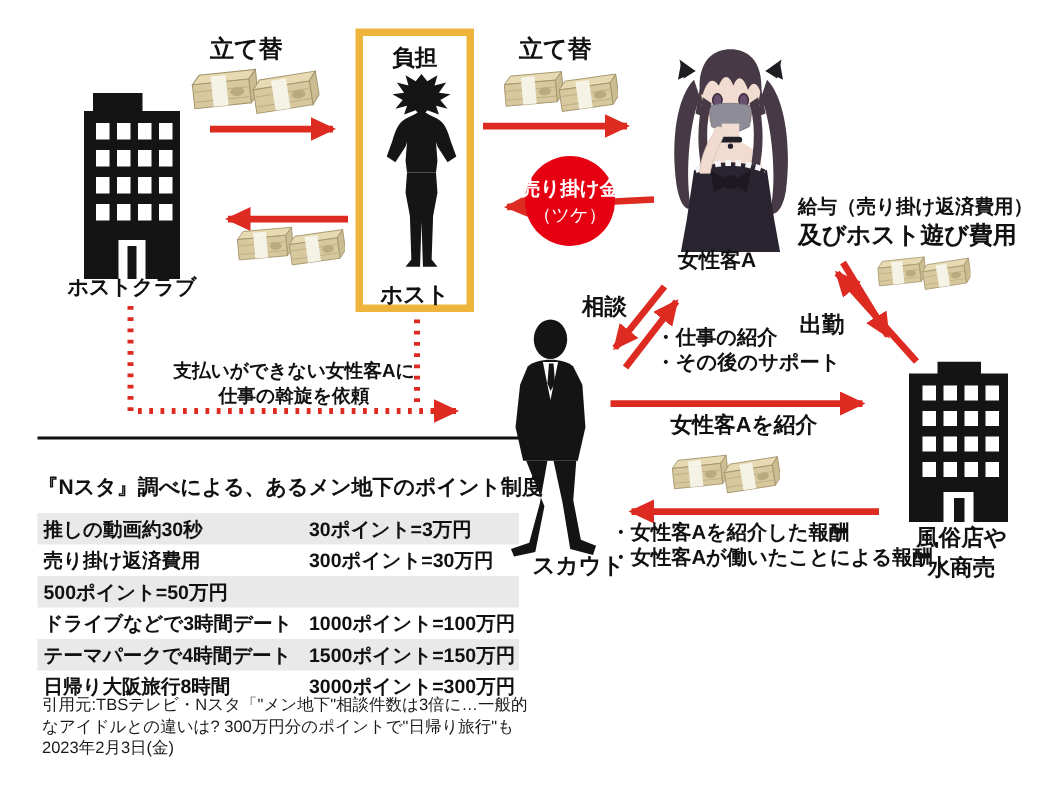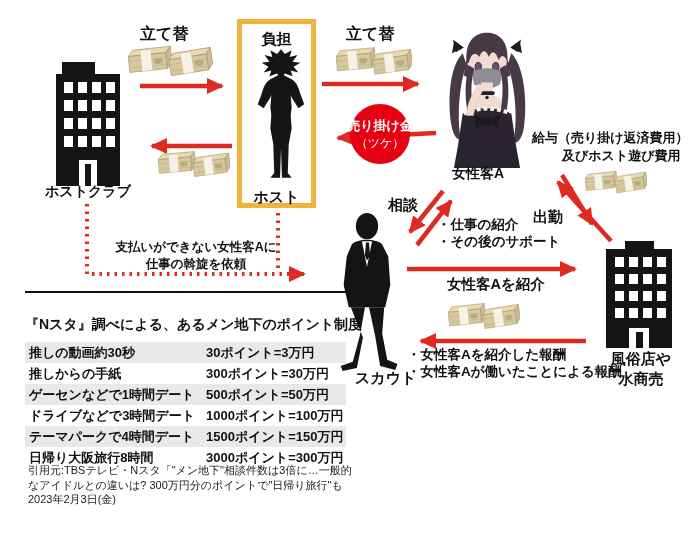--- a/index.html
+++ b/index.html
@@ -194,21 +194,21 @@
     <span class="l2">（ツケ）</span>
   </div>
 
   <div class="label" style="left:140px;top:24px;font-size:16px">立て替</div>
   <div class="label" style="left:346px;top:24px;font-size:16px">立て替</div>
   <div class="label center" style="left:34px;top:183px;width:108px;font-size:14px">ホストクラブ</div>
   <div class="label center" style="left:237px;top:30px;width:79px;font-size:15px">負担</div>
   <div class="label center" style="left:237px;top:188px;width:79px;font-size:15px">ホスト</div>
   <div class="label" style="left:452px;top:165px;font-size:14px">女性客A</div>
   <div class="label" style="left:532px;top:130px;font-size:13px">給与（売り掛け返済費用）</div>
-  <div class="label" style="left:562px;top:148px;font-size:13px">及びホスト遊び費用</div>
+  <div class="label" style="left:532px;top:148px;font-size:16px">及びホスト遊び費用</div>
   <div class="label" style="left:388px;top:196px;font-size:15px">相談</div>
   <div class="label" style="left:533px;top:208px;font-size:15px">出勤</div>
   <div class="label" style="left:437px;top:217px;font-size:13.5px">・仕事の紹介</div>
   <div class="label" style="left:437px;top:234px;font-size:13.5px">・その後のサポート</div>
   <div class="label center" style="left:108px;top:239px;width:176px;font-size:12.5px;white-space:normal;line-height:1.35">
     <span>支払いができない女性客Aに</span><br>
     <span>仕事の斡旋を依頼</span>
   </div>
   <div class="label" style="left:447px;top:276px;font-size:14.5px">女性客Aを紹介</div>
   <div class="label" style="left:355px;top:369px;font-size:15px">スカウト</div>
@@ -220,25 +220,24 @@
   </div>
 
   <div id="point-table">
     <div class="tbl-title">『Nスタ』調べによる、あるメン地下のポイント制度</div>
     <div class="rows">
       <div class="row alt">
           <span class="item">推しの動画約30秒</span>
           <span class="val">30ポイント=3万円</span>
         </div>
       <div class="row">
-          <span class="item">推しからの手紙</span>
+          <span class="item">売り掛け返済費用</span>
           <span class="val">300ポイント=30万円</span>
         </div>
       <div class="row alt">
-          <span class="item">ゲーセンなどで1時間デート</span>
           <span class="val">500ポイント=50万円</span>
         </div>
       <div class="row">
           <span class="item">ドライブなどで3時間デート</span>
           <span class="val">1000ポイント=100万円</span>
         </div>
       <div class="row alt">
           <span class="item">テーマパークで4時間デート</span>
           <span class="val">1500ポイント=150万円</span>
         </div>

